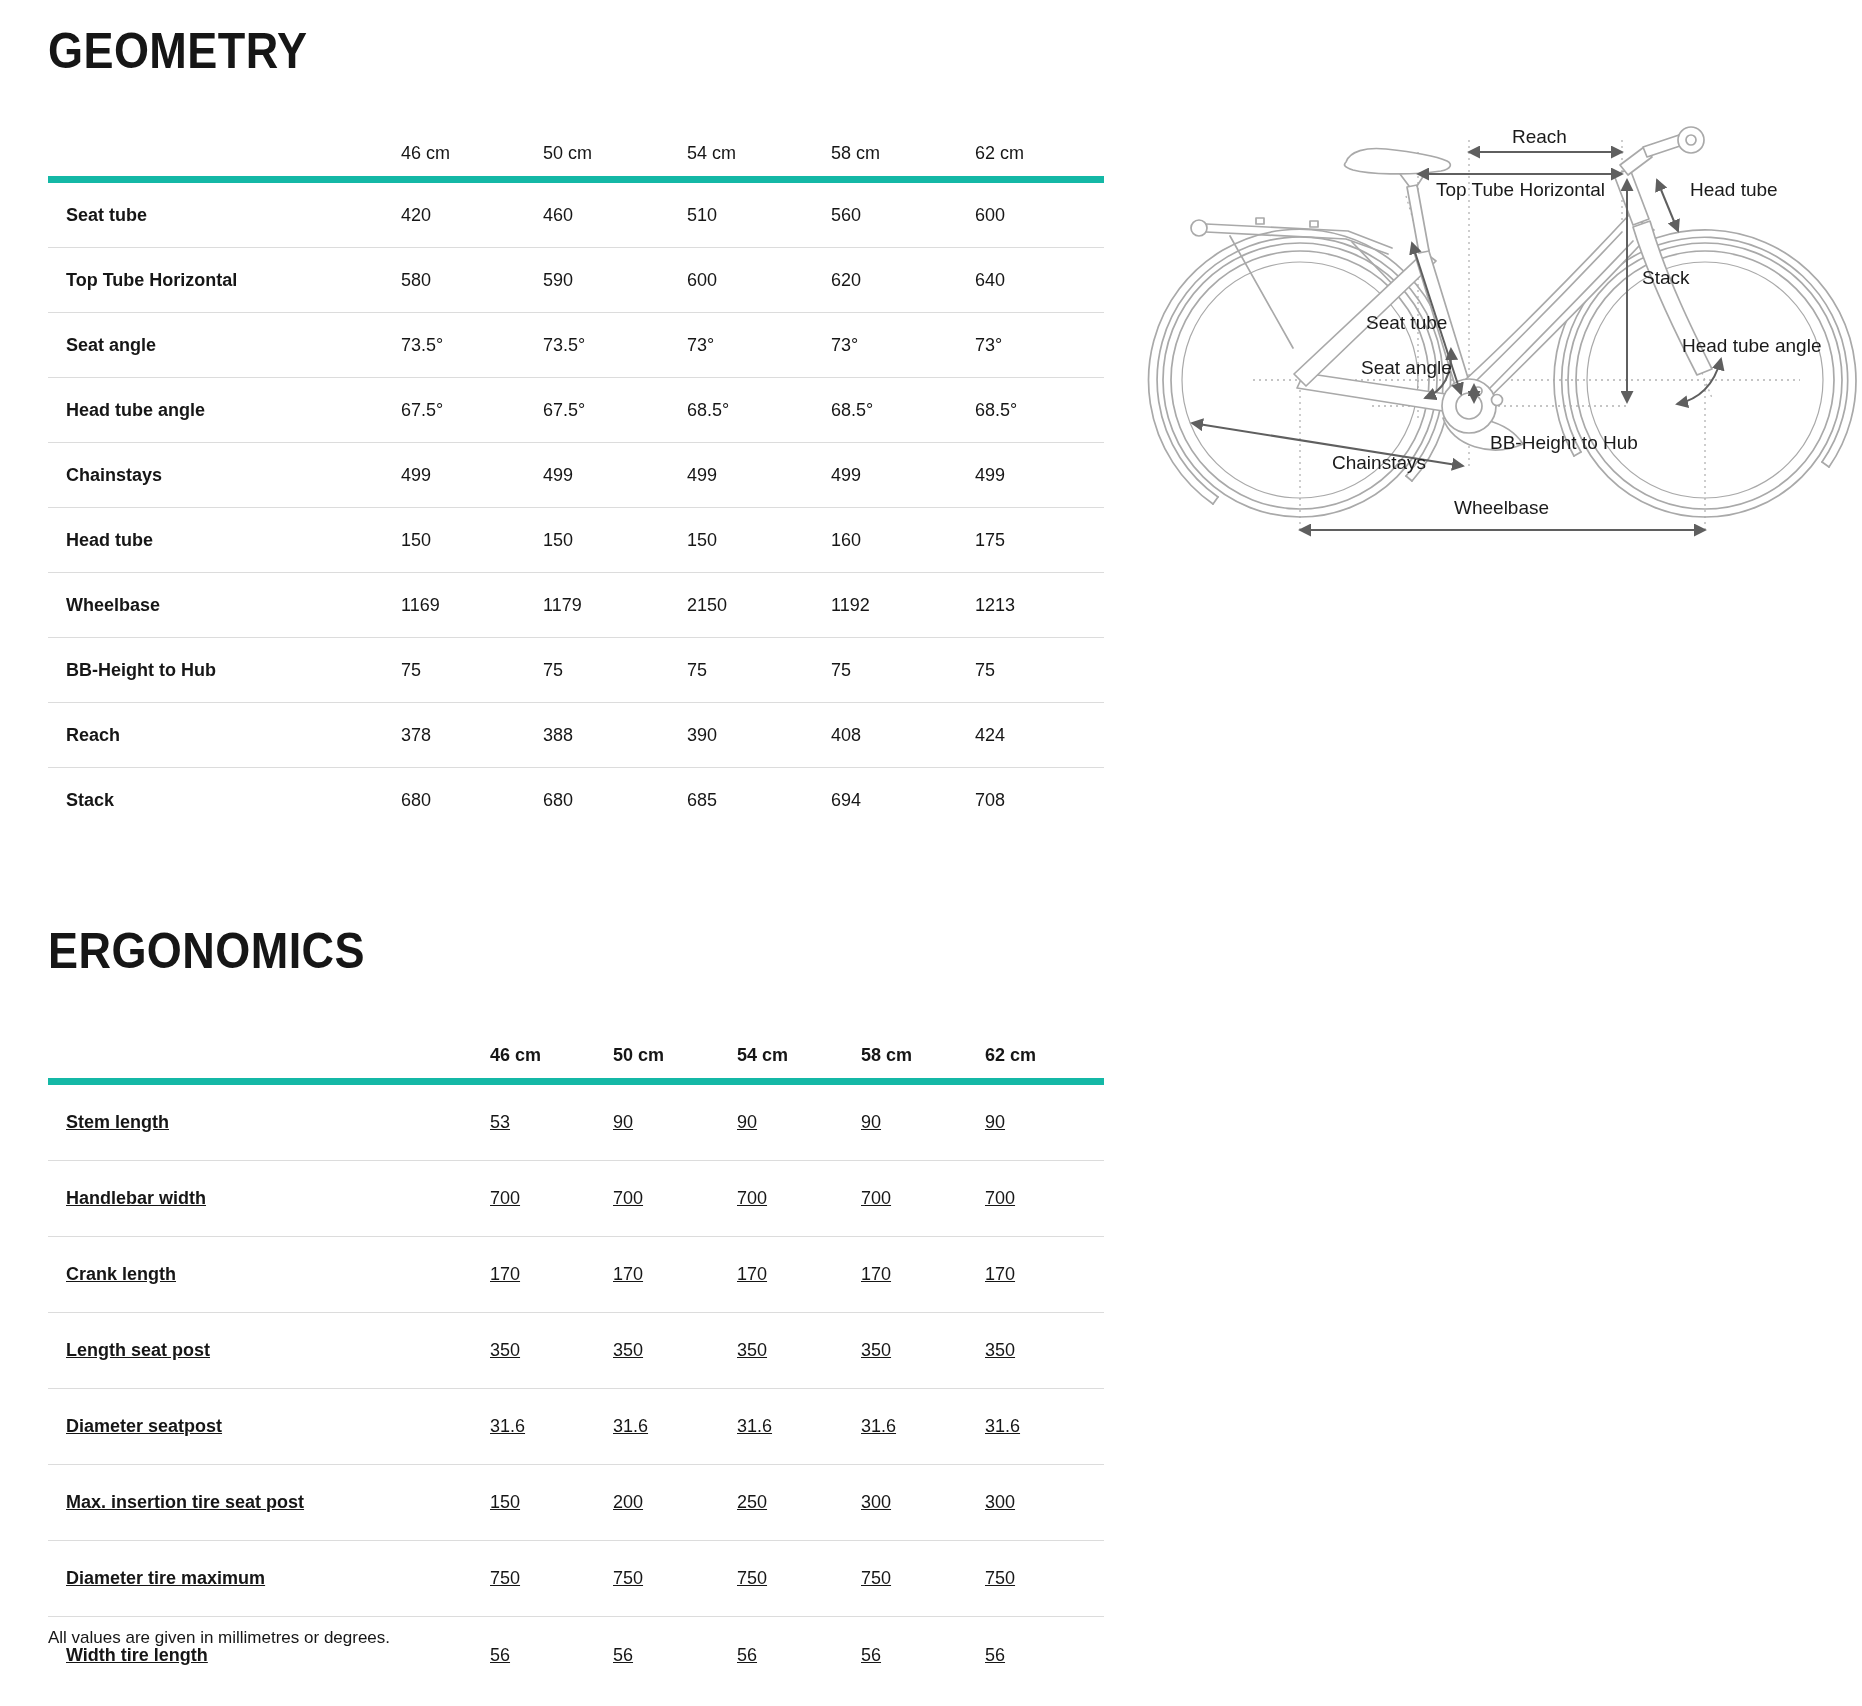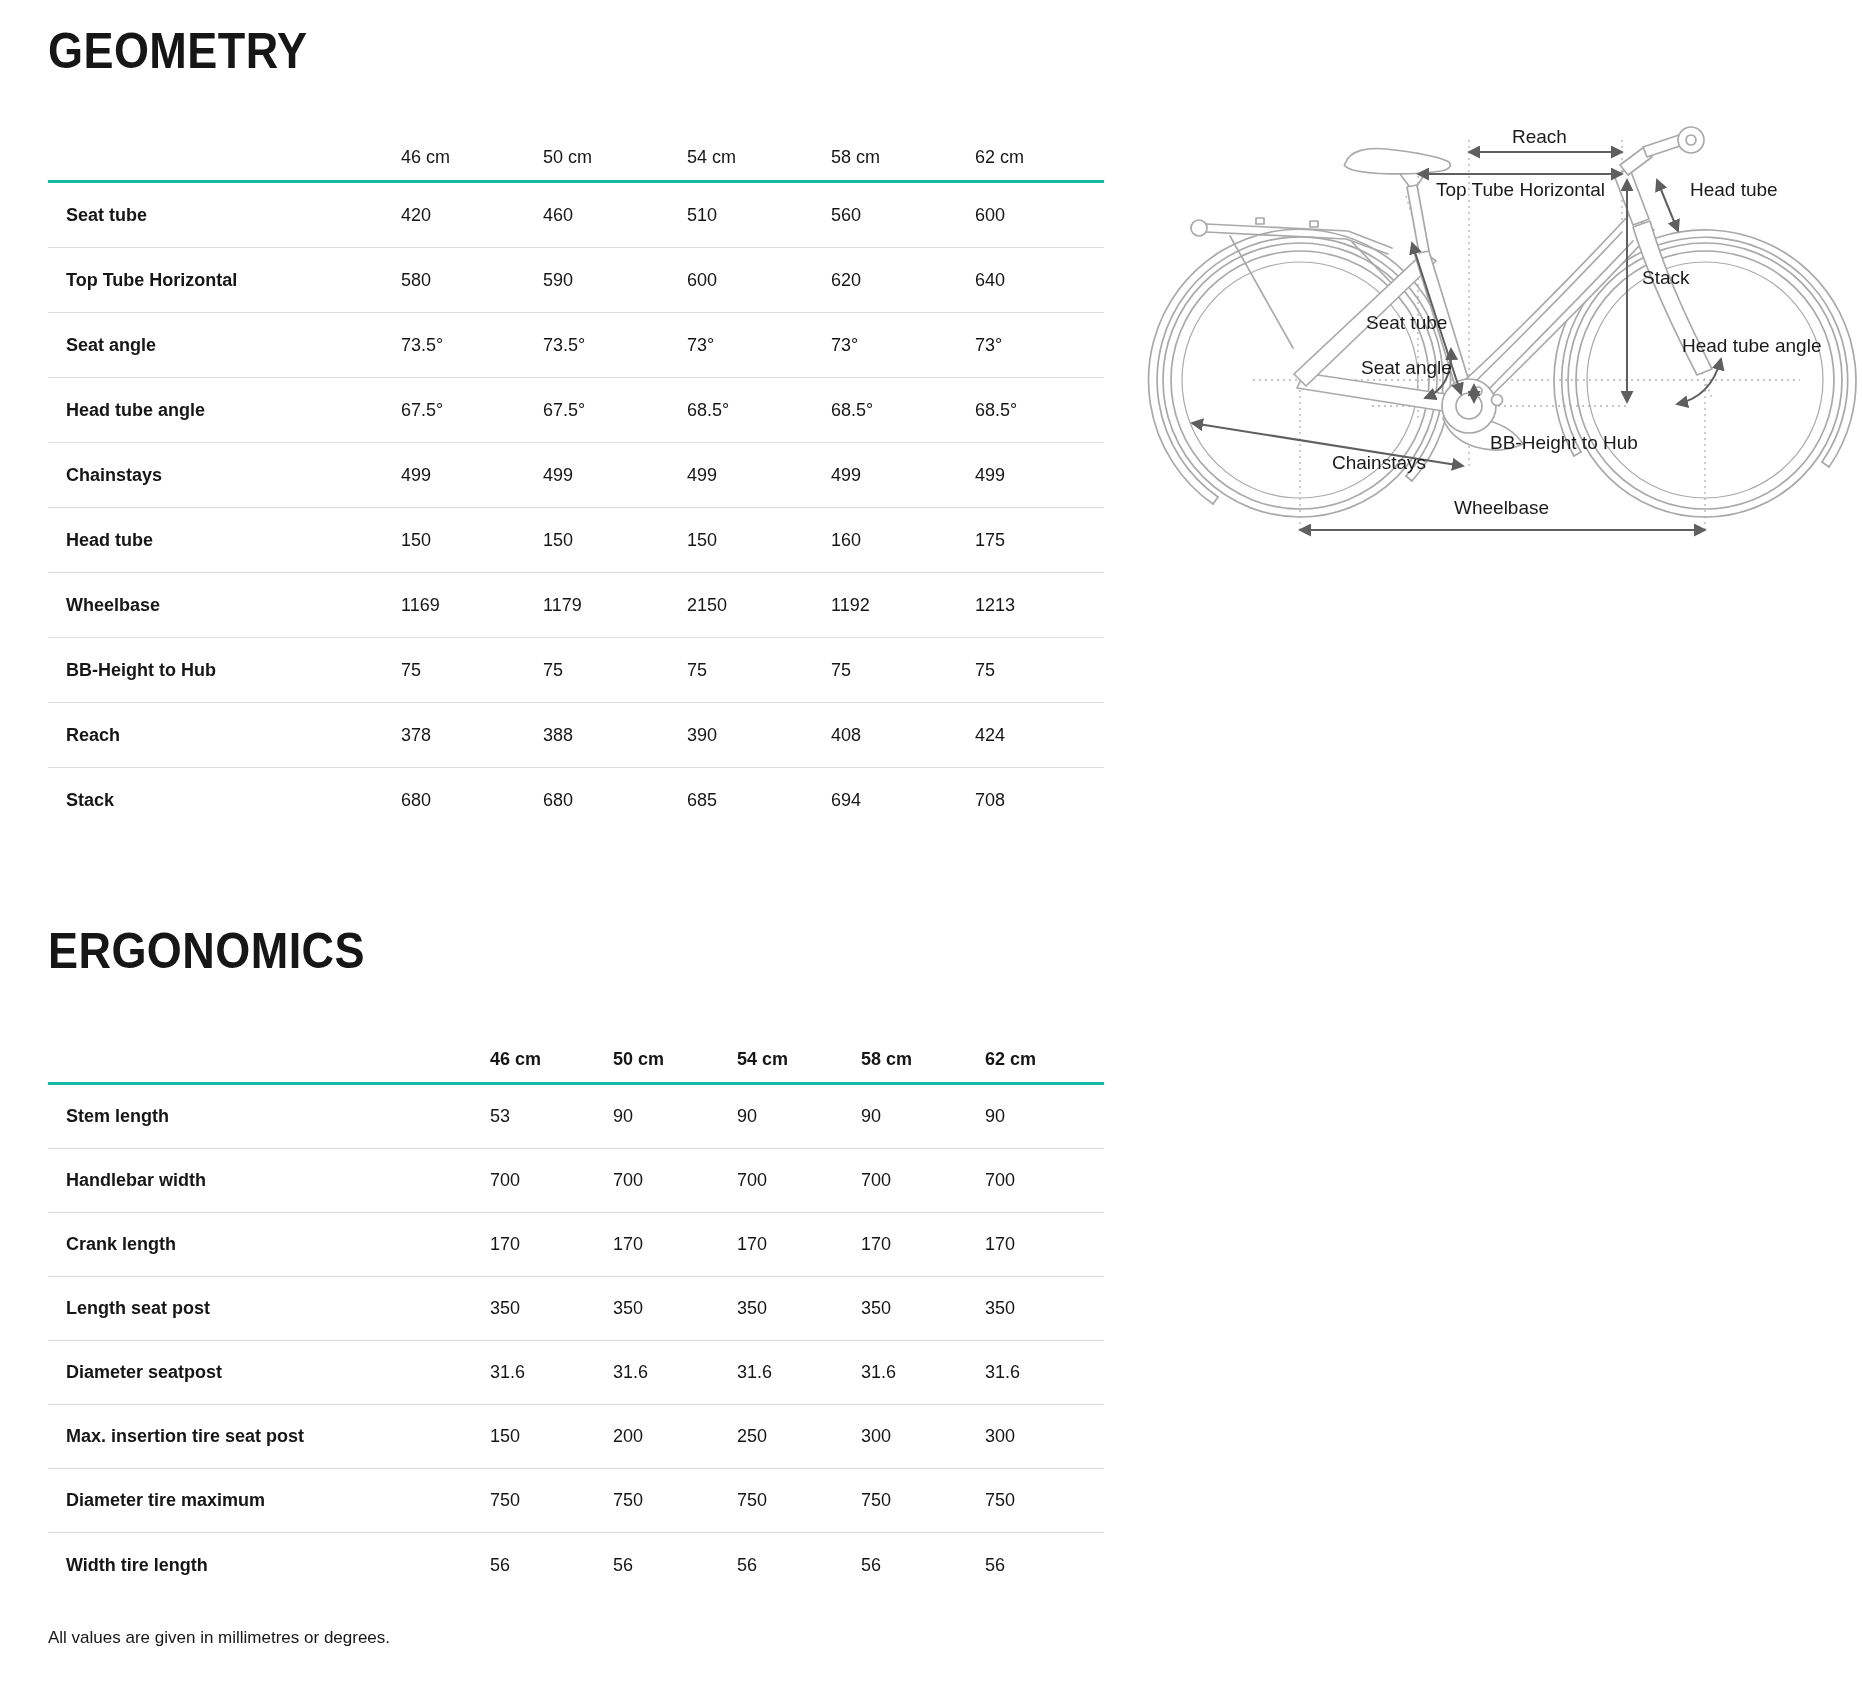--- a/index.html
+++ b/index.html
@@ -26,29 +26,29 @@
   #ergonomics-title { top:926px; }
 
   .tbl { position:absolute; left:48px; width:1056px; }
   #tbl-geometry  { top:130px; }
   #tbl-ergonomics{ top:1020px; }
 
   .thead, .trow { display:grid; align-items:center; }
   .geo .thead, .geo .trow  { grid-template-columns:353px 142px 144px 144px 144px 1fr; }
   .ergo .thead, .ergo .trow{ grid-template-columns:442px 123px 124px 124px 124px 1fr; }
 
-  .thead { border-bottom:3px solid #14b8a6; align-items:end; }
+  .thead { border-bottom:7px solid #14b8a6; align-items:end; }
   .geo  .thead { height:53px; }
   .ergo .thead { height:65px; }
   .hcell { font-size:18px; padding-bottom:12px; white-space:nowrap; }
   .geo  .hcell { font-weight:400; }
   .ergo .hcell { font-weight:700; }
 
   .geo  .trow { height:65px; }
-  .ergo .trow { height:64px; }
+  .ergo .trow { height:76px;text-decoration:underline; }
   .trow { border-bottom:1px solid #dcdcdc; }
   .trow:last-child { border-bottom:none; }
 
   .lcell { font-weight:700; font-size:18px; padding-left:18px; white-space:nowrap; }
   .vcell { font-size:18px; white-space:nowrap; }
 
   #footnote {
     position:absolute; left:48px; top:1628px;
     font-size:17px; color:#161616;
   }

